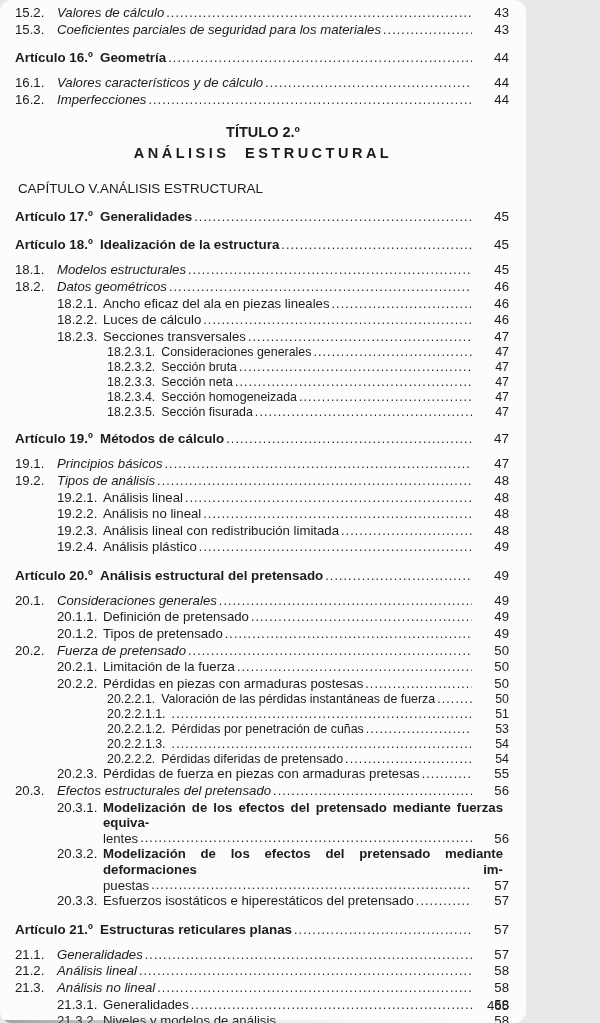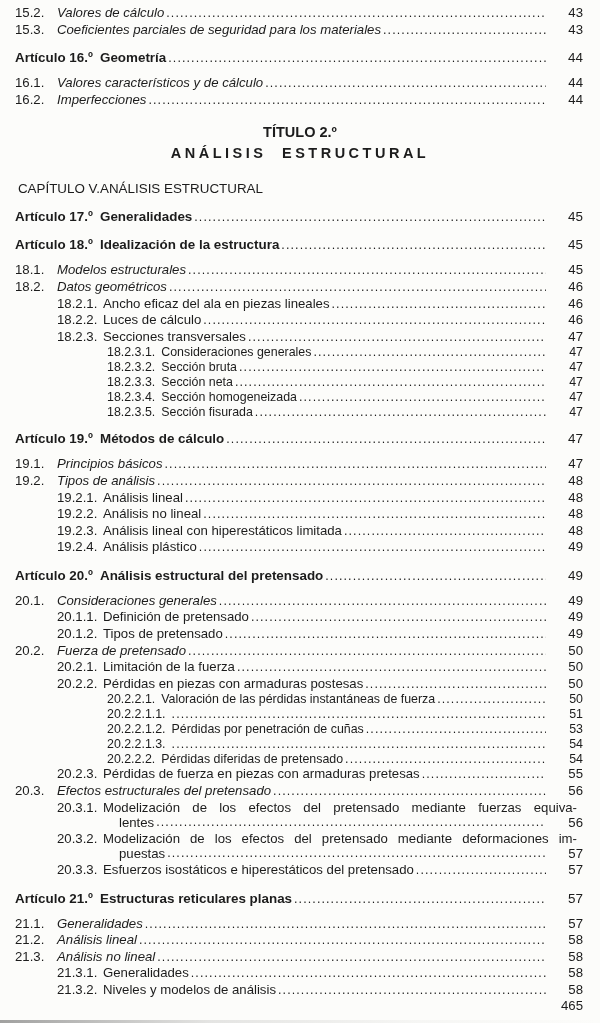--- a/index.html
+++ b/index.html
@@ -4,25 +4,26 @@
 <style>
   html,body{margin:0;padding:0;}
   body{
     width:600px;height:1023px;
     background:#e9e9e7;
     font-family:"Liberation Sans","DejaVu Sans",sans-serif;
     -webkit-font-smoothing:antialiased;
   }
   .page{
     position:relative;
-    width:600px;height:1023px;
+    width:526px;height:1023px;
     background:#fcfcfa;
     color:#1c1c1c;
     overflow:hidden;
     box-sizing:border-box;
+    border-radius:12px;
   }
   .toc{padding-top:5px;}
 
   
   .row{
     display:flex;
     align-items:baseline;
     font-size:13.2px;
     line-height:15.6px;
     padding-left:15px;
@@ -72,22 +73,23 @@
     margin-bottom:9px;
   }
   .article .num{width:85px;}
 
   
   .two-line .cont{flex:1 1 auto;min-width:0;}
   .two-line .l1{
     text-align:justify;
     text-align-last:justify;
     padding-right:6px;
-  }
-  .two-line .l2{display:flex;align-items:flex-start;margin-left:16px;}
+    font-weight:bold;
+  }
+  .two-line .l2{display:flex;align-items:flex-start;}
   .two-line .l2 .text{padding-right:2px;}
 
   
   .title-block{
     margin-top:14px;
     text-align:center;
     font-weight:700;
   }
   .title-line1{
     font-size:14.5px;
@@ -260,21 +262,21 @@
         <span class="page-col">48</span>
       </div>
       <div class="row lvl2">
         <span class="num">19.2.2.</span>
         <span class="text">Análisis no lineal</span>
         <span class="dots"></span>
         <span class="page-col">48</span>
       </div>
       <div class="row lvl2">
         <span class="num">19.2.3.</span>
-        <span class="text">Análisis lineal con hiperestáticos limitada</span>
+        <span class="text">Análisis lineal con redistribución limitada</span>
         <span class="dots"></span>
         <span class="page-col">48</span>
       </div>
       <div class="row lvl2">
         <span class="num">19.2.4.</span>
         <span class="text">Análisis plástico</span>
         <span class="dots"></span>
         <span class="page-col">49</span>
       </div>
       <div class="row article">

